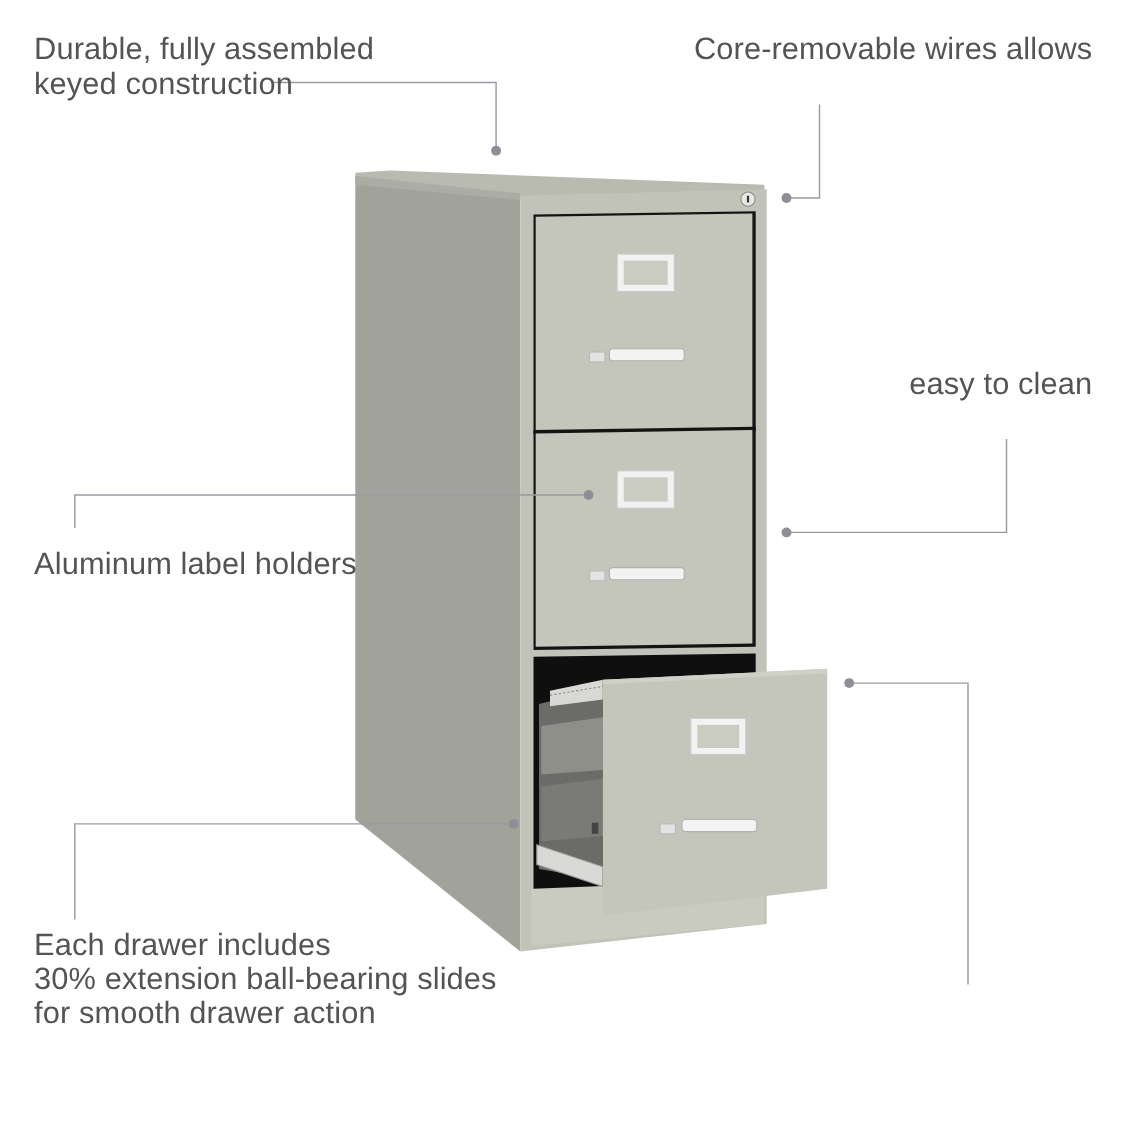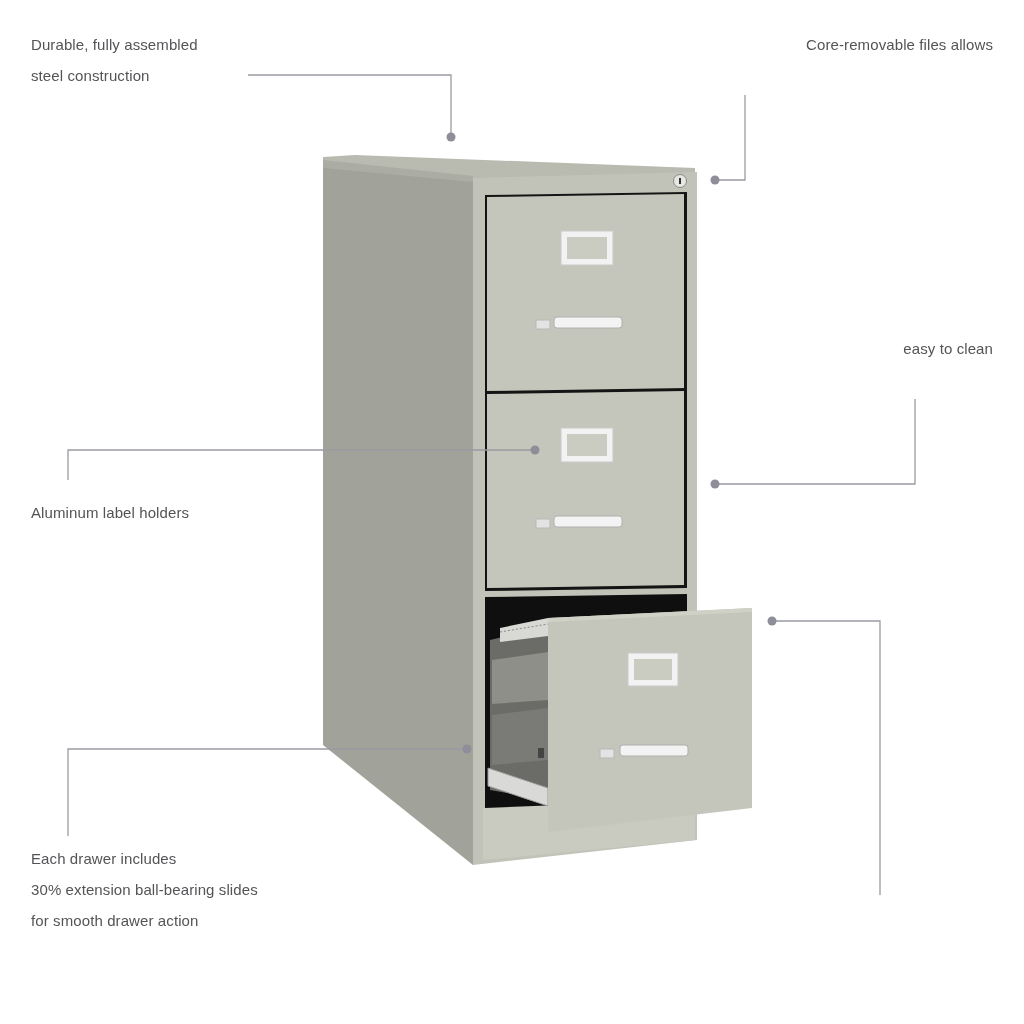--- a/index.html
+++ b/index.html
@@ -1,19 +1,19 @@
 <!DOCTYPE html>
 <html><head>
 <meta charset="utf-8">
 <style>
   html, body { margin:0; padding:0; background:#ffffff; }
   body { width:1024px; height:1024px; position:relative; overflow:hidden;
          font-family:"Liberation Sans", "DejaVu Sans", sans-serif; }
   .stage { position:absolute; left:0; top:0; width:1024px; height:1024px; }
-  .callout-text { position:absolute; color:#545457; font-size:15px; line-height:31px;
+  .callout-text { position:absolute; color:#545457; font-size:28px; line-height:31px;
                   letter-spacing:0.1px; white-space:nowrap; }
   .callout-text .line { display:block; }
   .left { text-align:left; }
   .right { text-align:right; }
   svg.art { position:absolute; left:0; top:0; }
 </style>
 </head>
 <body>
 
 <div class="stage">
@@ -98,25 +98,25 @@
       <circle cx="715" cy="180" r="4.5"></circle>
       <circle cx="715" cy="484" r="4.5"></circle>
       <circle cx="535" cy="450" r="4.5"></circle>
       <circle cx="467" cy="749" r="4.5"></circle>
       <circle cx="772" cy="621" r="4.5"></circle>
     </g>
   </svg>
 
   <div class="callout-text left" style="left:31px; top:29px;">
     <span class="line">Durable, fully assembled</span>
-    <span class="line">steel construction</span>
+    <span class="line">keyed construction</span>
   </div>
 
   <div class="callout-text right" style="right:31px; top:29px;">
-    <span class="line">Core-removable files allows</span>
+    <span class="line">Core-removable wires allows</span>
   </div>
 
   <div class="callout-text right" style="right:31px; top:333px;">
     <span class="line">easy to clean</span>
   </div>
 
   <div class="callout-text left" style="left:31px; top:485px;margin-top:12px;">
     <span class="line">Aluminum label holders</span>
   </div>
 

